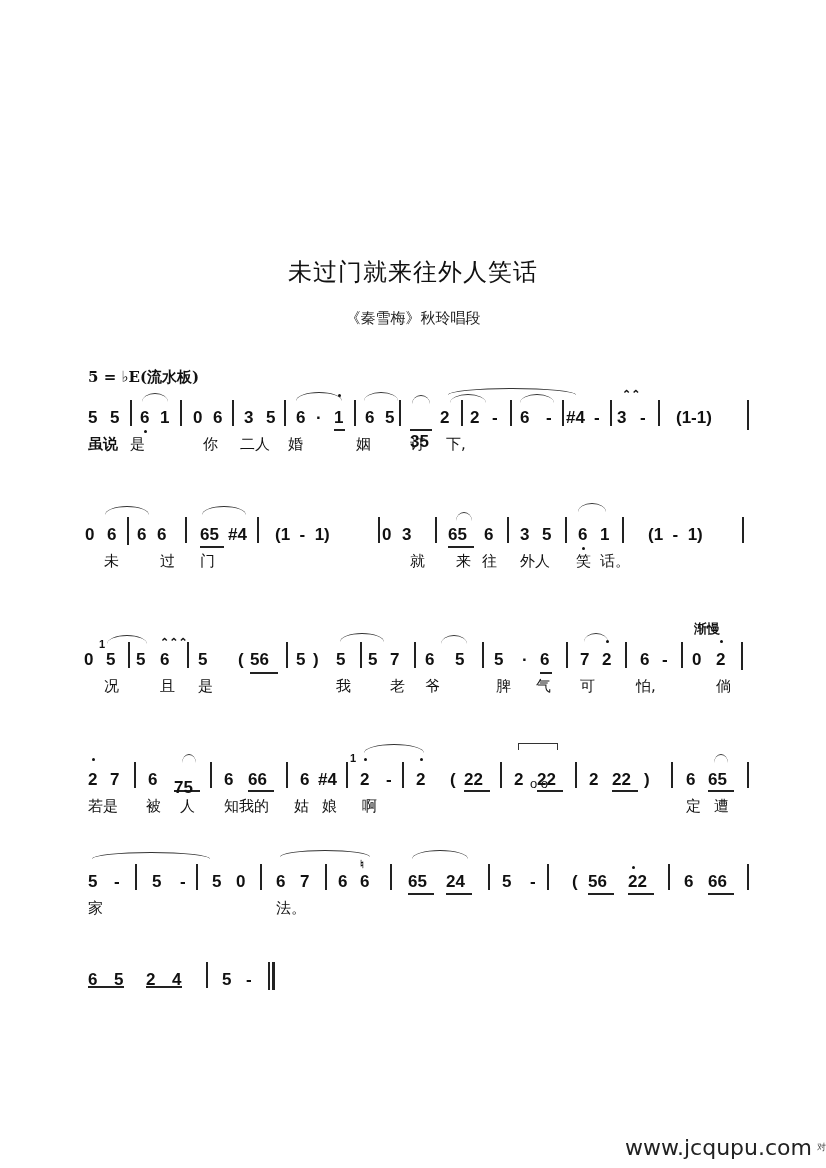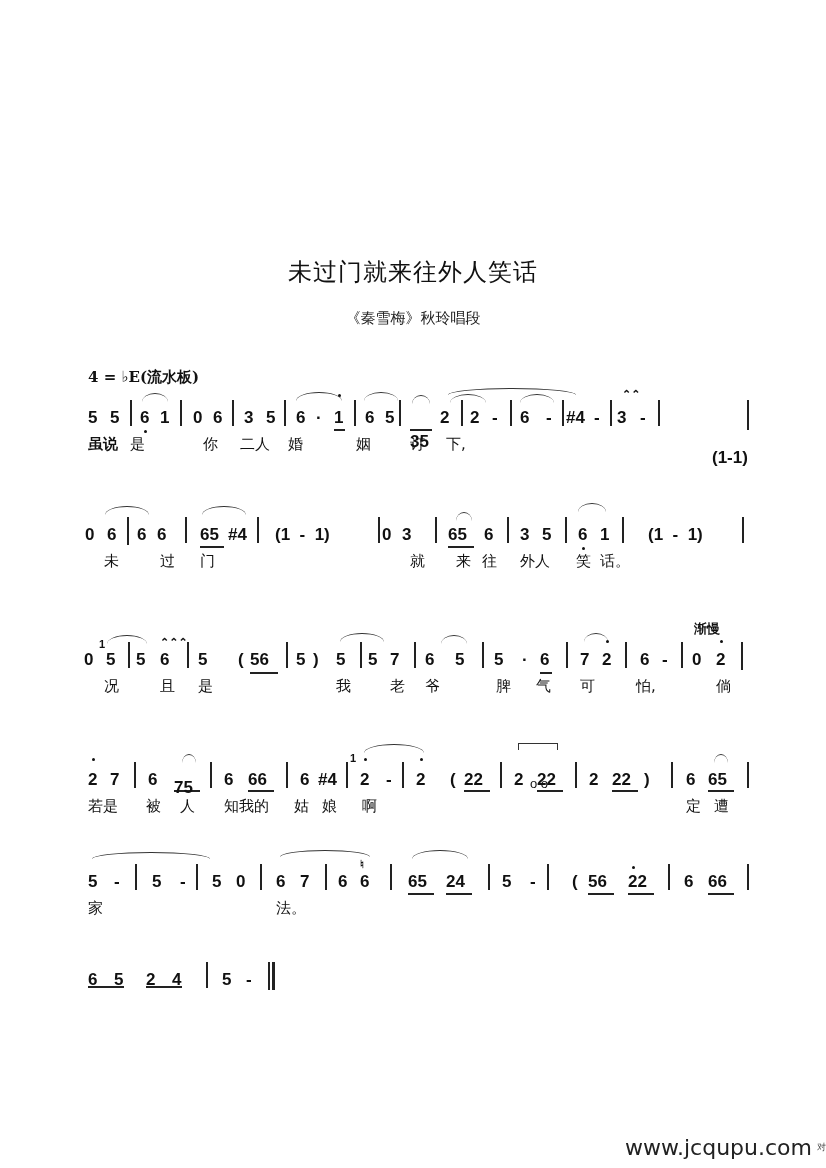--- a/index.html
+++ b/index.html
@@ -24,21 +24,21 @@
   .watermark { position: absolute; right: 14px; bottom: 8px; font-family: "DejaVu Sans", sans-serif;
                font-size: 22px; color: #222; }
   .wm-small { position: absolute; right: 0px; bottom: 14px; font-size: 9px; color: #444; }
   .tempo { position: absolute; font-size: 13px; font-weight: bold; }
 </style>
 </head>
 <body>
 
 <div class="title">未过门就来往外人笑话</div>
 <div class="subtitle">《秦雪梅》秋玲唱段</div>
-<div class="key">4 = ♭E(流水板)</div>
+<div class="key">5 = ♭E(流水板)</div>
 <div class="tempo" style="left:694px; top:620px;">渐慢</div>
 
 <div class="row"></div>
 <div class="row"></div>
 <div class="row"></div>
 <div class="row"></div>
 <div class="row"></div>
 <div class="row"></div>
 
 <div>
@@ -177,21 +177,21 @@
 <span class="tok" style="left: 410px; top: 432px;">35</span>
 <span class="tok" style="left: 440px; top: 408px;">2</span>
 <span class="tok" style="left: 470px; top: 408px;">2</span>
 <span class="tok" style="left: 492px; top: 408px;">-</span>
 <span class="tok" style="left: 520px; top: 408px;">6</span>
 <span class="tok" style="left: 546px; top: 408px;">-</span>
 <span class="tok" style="left: 566px; top: 408px;">#4</span>
 <span class="tok" style="left: 594px; top: 408px;">-</span>
 <span class="tok" style="left: 617px; top: 408px;">3</span>
 <span class="tok" style="left: 640px; top: 408px;">-</span>
-<span class="tok" style="left: 712px; top: 408px; margin-top: 40px;">(1-1)</span>
+<span class="tok" style="left: 676px; top: 408px;">(1-1)</span>
 <span class="lyr" style="left: 88px; top: 435px; font-weight: bold;">虽说</span>
 <span class="lyr" style="left: 130px; top: 435px;">是</span>
 <span class="lyr" style="left: 203px; top: 435px;">你</span>
 <span class="lyr" style="left: 240px; top: 435px;">二人</span>
 <span class="lyr" style="left: 288px; top: 435px;">婚</span>
 <span class="lyr" style="left: 356px; top: 435px;">姻</span>
 <span class="lyr" style="left: 410px; top: 435px;">订</span>
 <span class="lyr" style="left: 446px; top: 435px;">下,</span>
 <span class="tok" style="left: 85px; top: 525px;">0</span>
 <span class="tok" style="left: 107px; top: 525px;">6</span>

